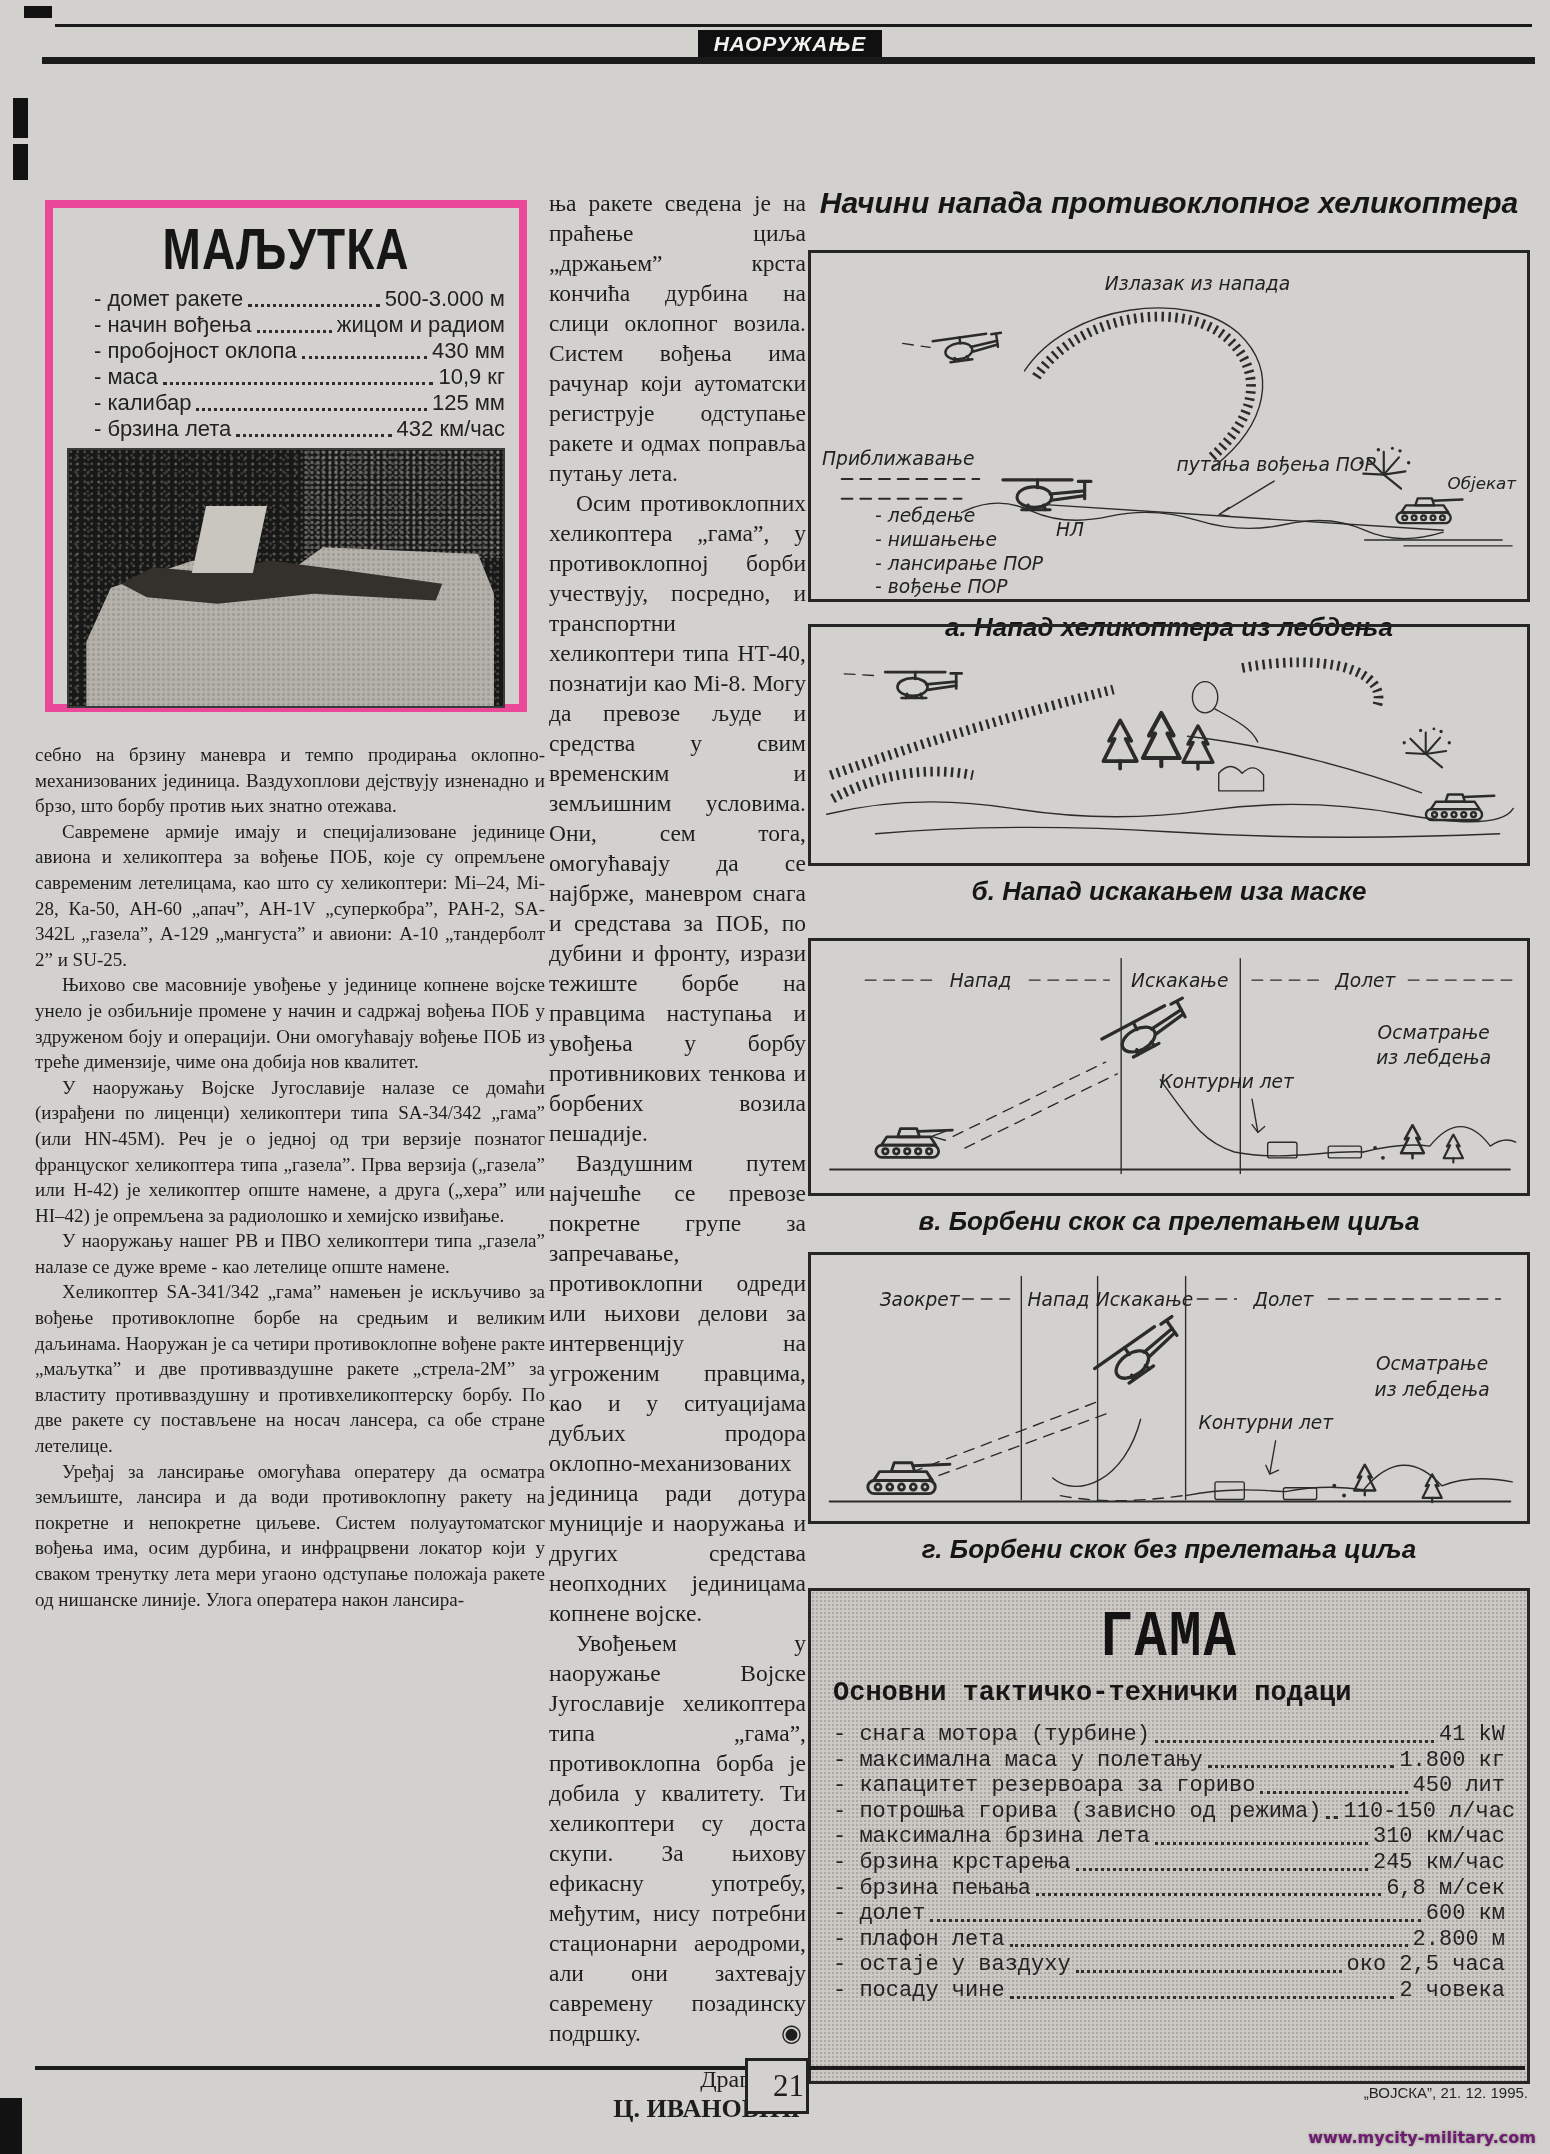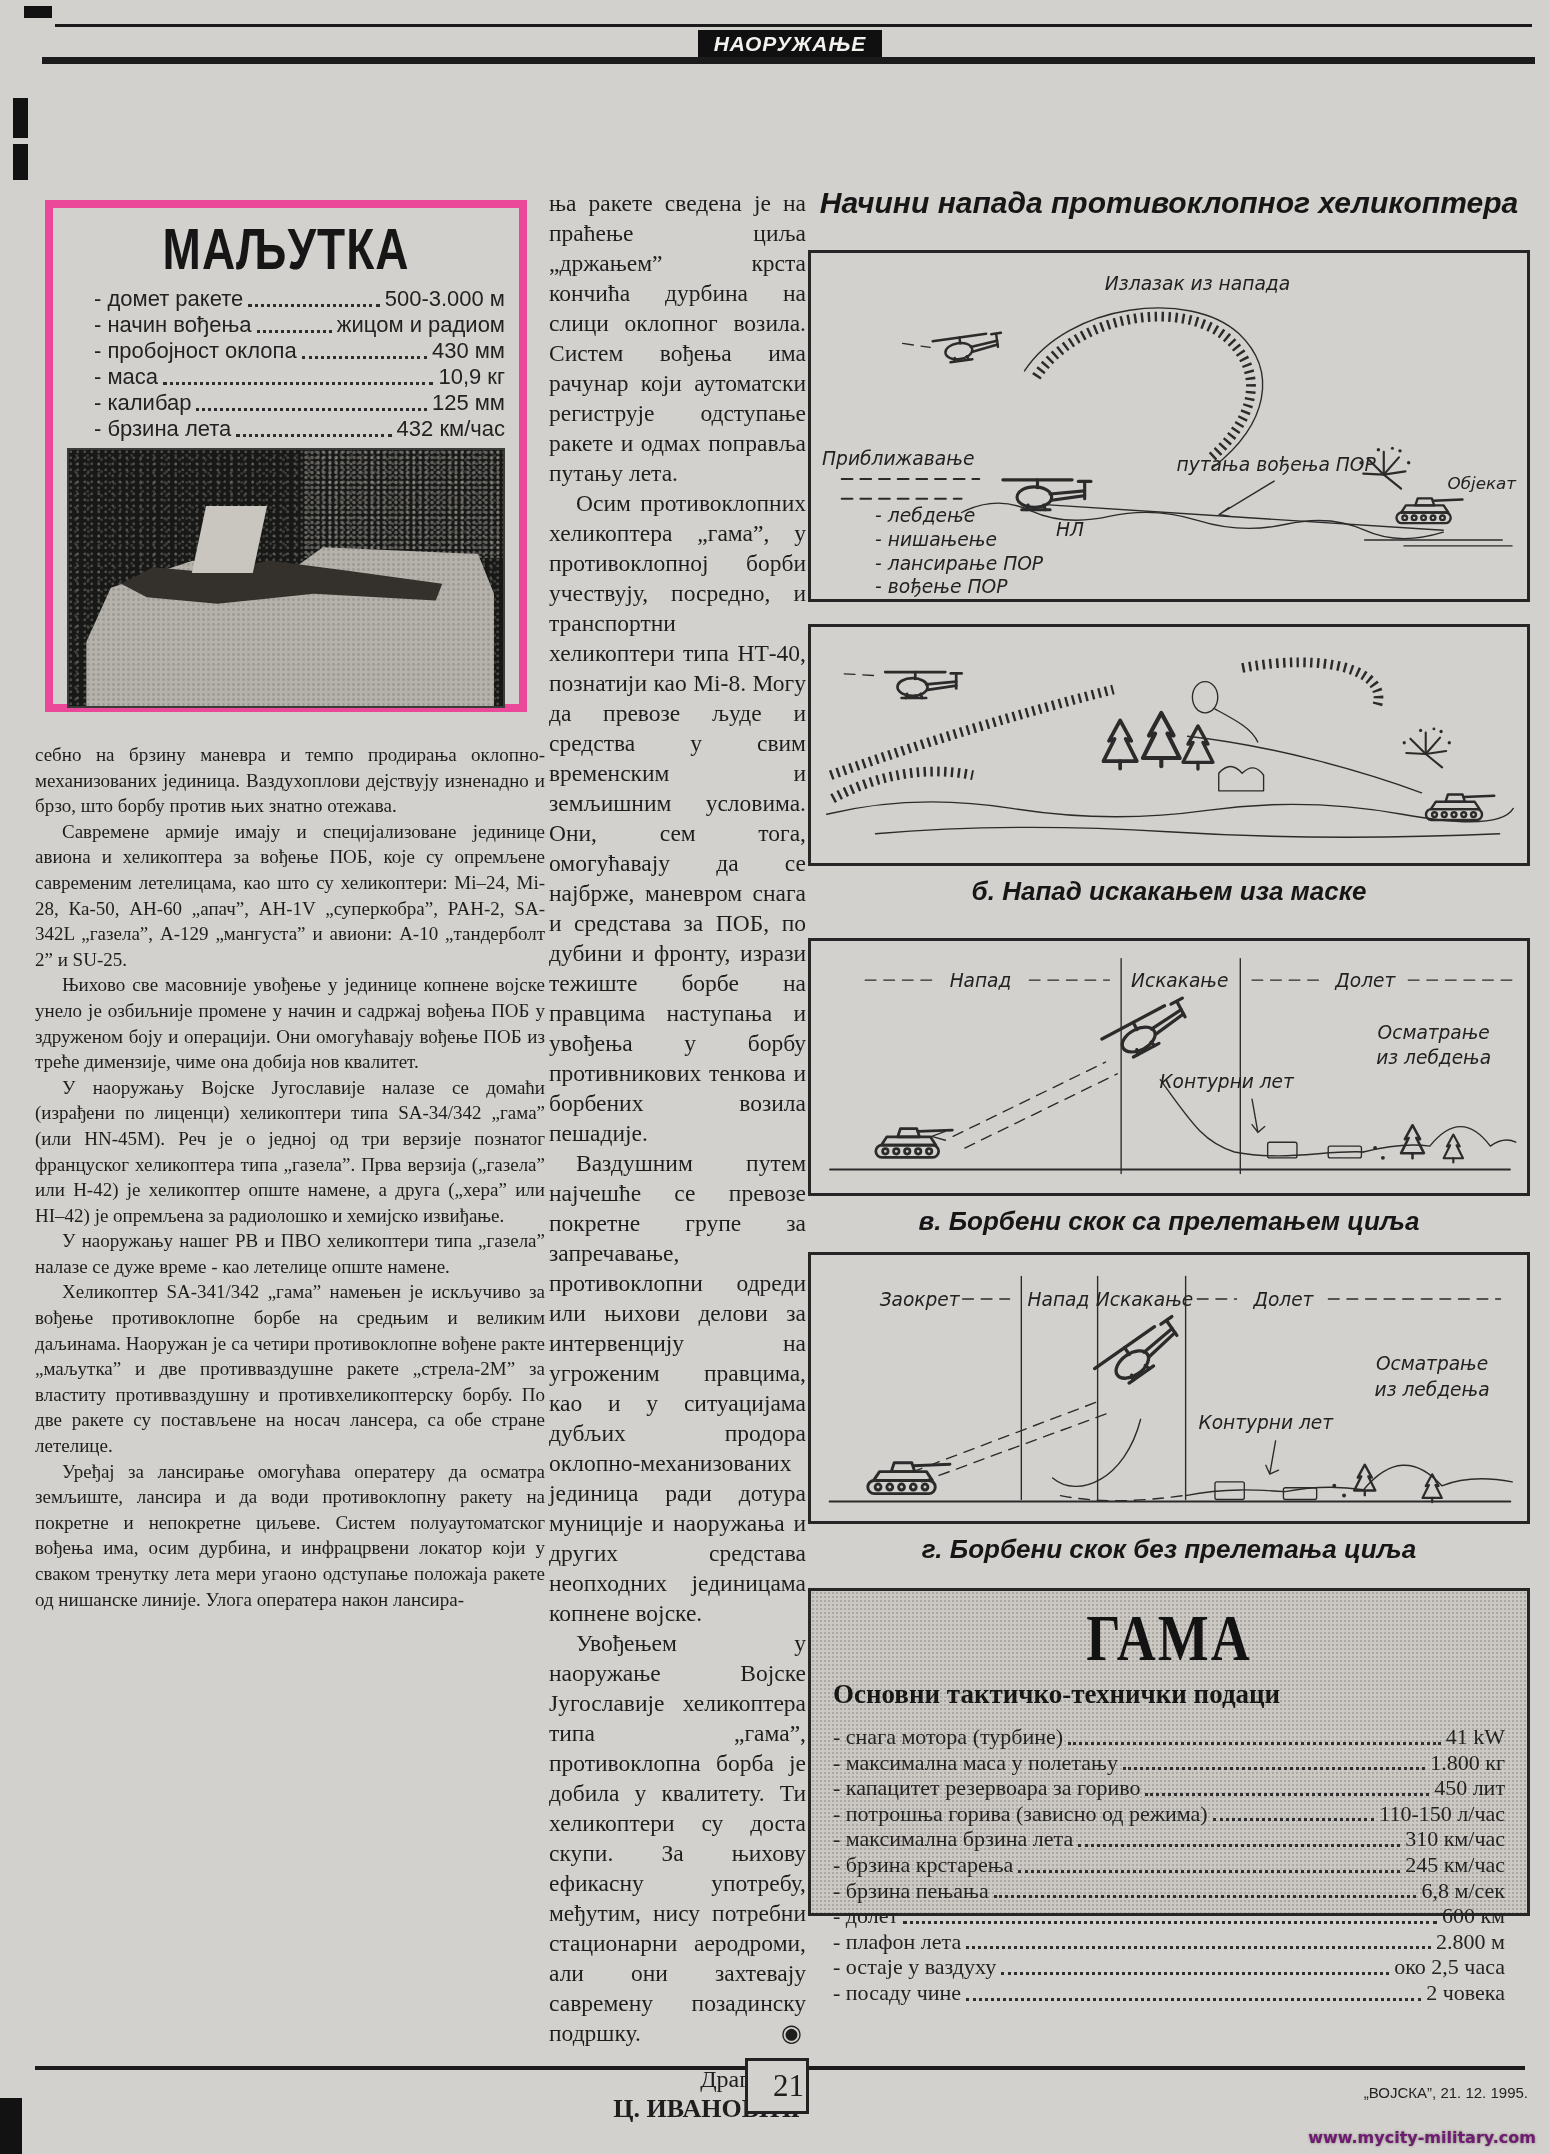--- a/index.html
+++ b/index.html
@@ -100,26 +100,26 @@
   }
   svg .ink{stroke:#2b2b2b;fill:none;stroke-width:2;stroke-linecap:round;stroke-linejoin:round;}
   svg .thin{stroke-width:1.4;}
   svg .hatch{stroke:#2b2b2b;fill:none;stroke-width:10;stroke-dasharray:2.5 4.5;}
   svg .dash{stroke-dasharray:11 8;}
   svg .dot{fill:#2b2b2b;stroke:none;}
   svg text{fill:#222;stroke:none;font-family:"DejaVu Sans",sans-serif;font-style:italic;font-size:19px;}
   svg text.small{font-size:17px;}
   
   .gama-box{
-    position:absolute;left:2px;top:1402px;width:722px;height:328px;
+    position:absolute;left:2px;top:1402px;width:722px;height:496px;
     border:3px solid #262626;box-sizing:border-box;
     background-color:#ccc9c4;
     background-image:radial-gradient(circle, rgba(110,108,104,.35) 1px, transparent 1.6px);
     background-size:4px 4px;
-    font-family:Liberation Serif, serif;
+    font-family:Liberation Mono, monospace;
     padding:10px 22px 0 22px;
   }
   .gama-box h2{
     margin:6px 0 10px 0;text-align:center;font-size:54px;font-weight:800;
     letter-spacing:2px;transform:scaleY(1.2);color:#131313;
   }
   .gama-sub{font-size:27px;font-weight:bold;margin:0 0 14px 0;color:#161616;}
   
   .footer-rule{left:35px;top:2066px;width:1490px;height:4px;}
   .page-number-box{
@@ -285,20 +285,21 @@
         <text x="470" y="222" text-anchor="middle">путања вођења ПОР</text>
         <path class="ink thin" d="M468,232 L412,266 M412,266 l10,-7 M412,266 l11,2"></path>
         <use href="#sym-burst" transform="translate(552,198) scale(1.1)"></use>
         <use href="#sym-tank" transform="translate(590,246) scale(1.2)"></use>
         <text class="small" x="714" y="240" text-anchor="end">Објекат</text>
         <text x="62" y="274">- лебдење</text>
         <text x="62" y="298">- нишањење</text>
         <text x="62" y="322">- лансирање ПОР</text>
         <text x="62" y="346">- вођење ПОР</text>
       </svg>
+      <figcaption>а. Напад хеликоптера из лебдења</figcaption>
     </figure>
 
     <figure class="fig-b">
       <svg class="diag-frame" width="722" height="242" viewBox="0 0 722 242">
         <use href="#sym-heli" transform="translate(70,42) scale(1.4)"></use>
         <line class="ink dash thin" x1="28" y1="48" x2="62" y2="50"></line>
         <path class="hatch" d="M14,152 C110,118 210,88 304,64"></path>
         <path class="hatch" d="M436,42 C520,26 588,44 574,82"></path>
         <ellipse class="ink thin" cx="398" cy="72" rx="13" ry="16"></ellipse>
         <path class="ink thin" d="M408,84 C430,96 446,104 452,118"></path>

